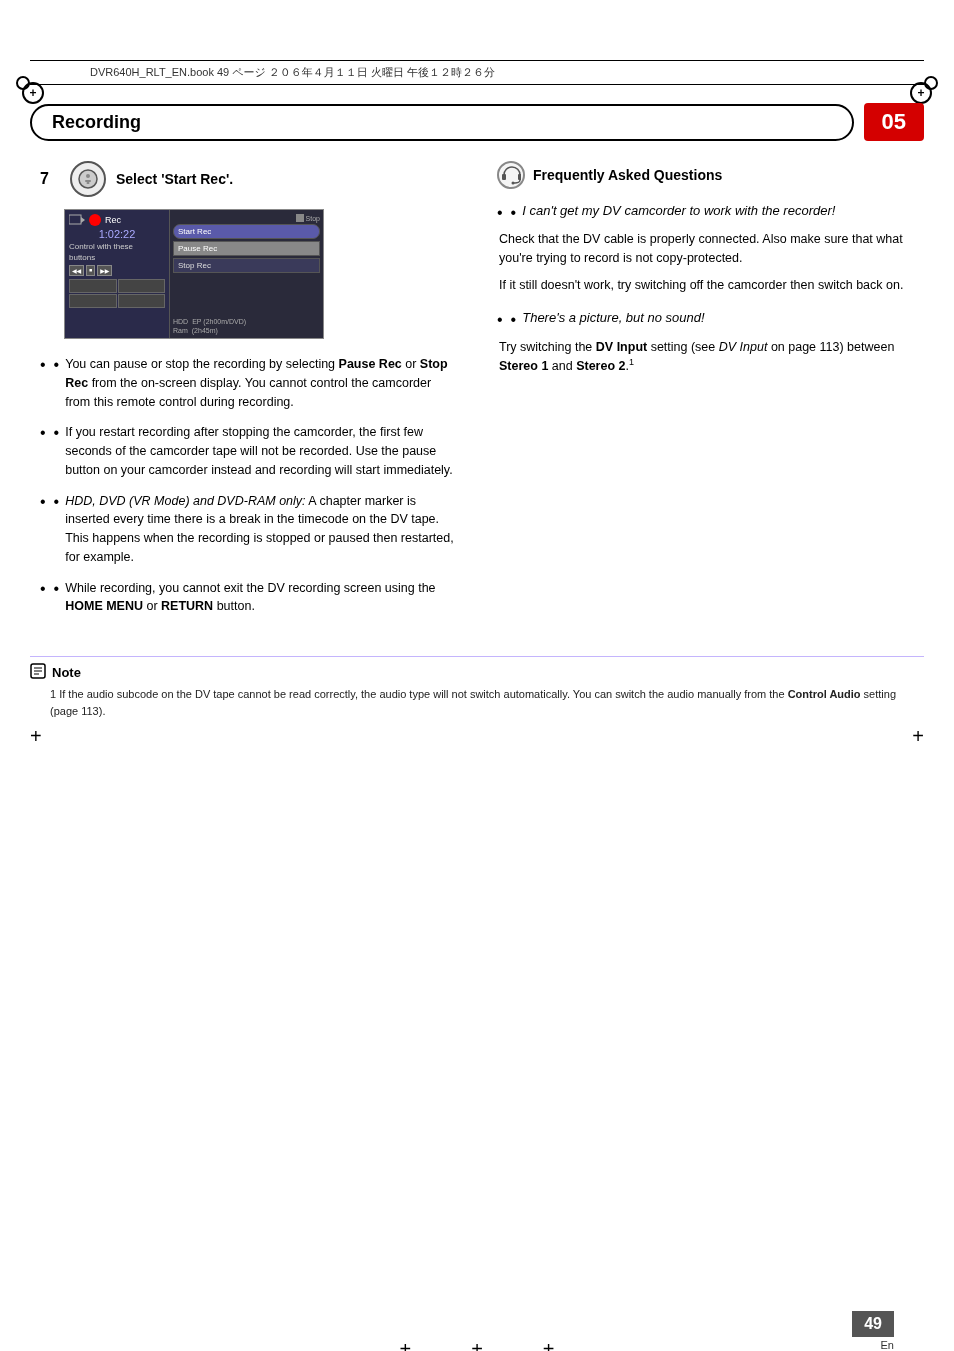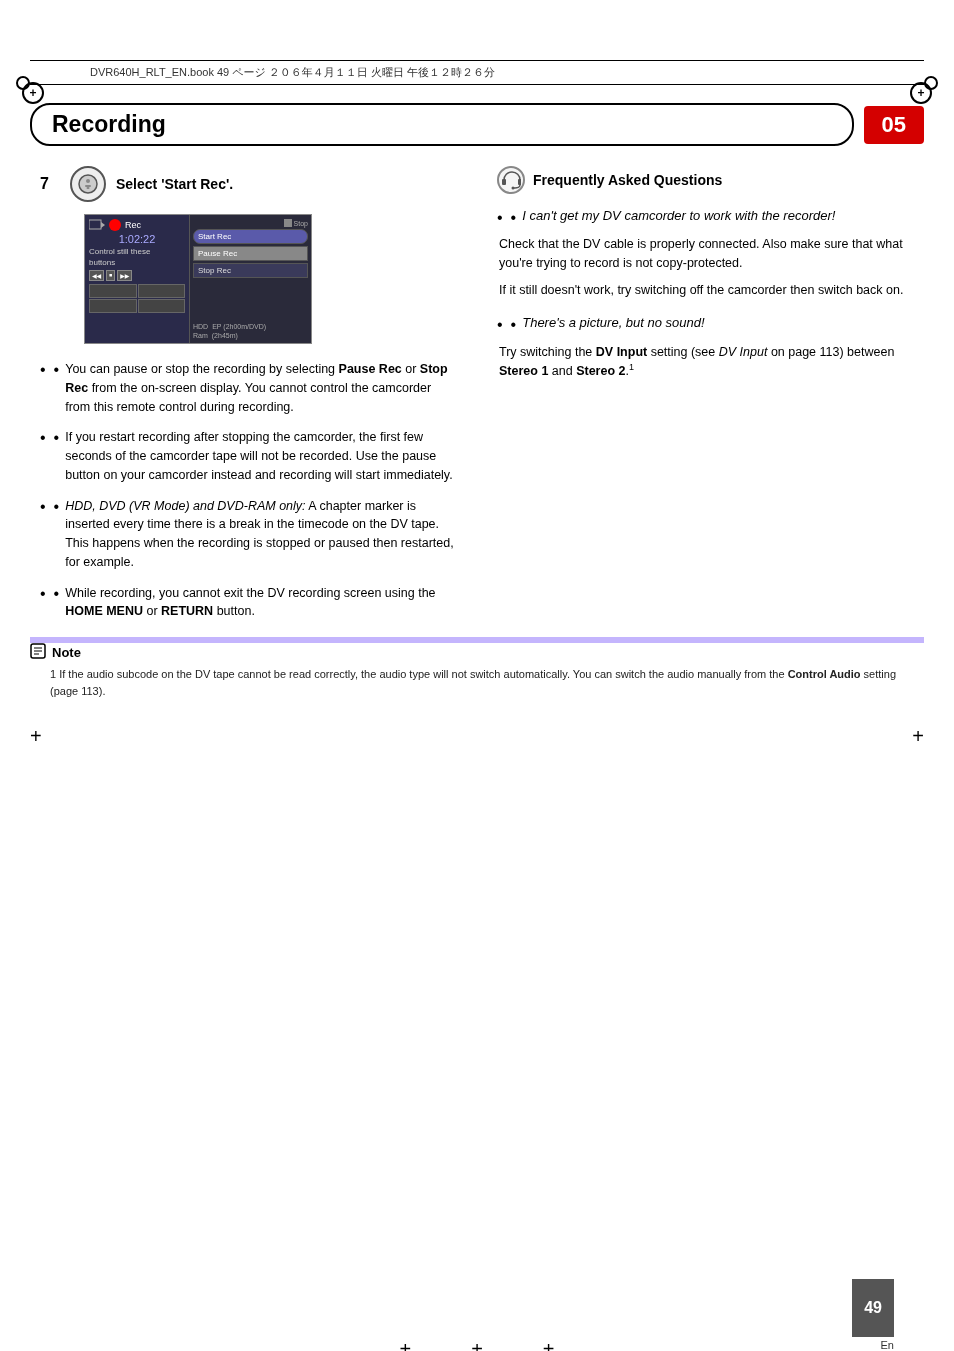--- a/index.html
+++ b/index.html
@@ -40,21 +40,21 @@
       align-items: center;
       margin: 18px 30px 0 30px;
       position: relative;
     }
 
     .title-box {
       background: #fff;
       border: 2px solid #000;
       border-radius: 20px;
       padding: 6px 30px 6px 20px;
-      font-size: 23px;
+      font-size: 18px;
       font-weight: bold;
       flex: 1;
       margin-right: 10px;
     }
 
     .chapter-badge {
       background: #d40000;
       color: #fff;
       font-size: 22px;
       font-weight: bold;
@@ -108,23 +108,23 @@
 
     .step-text {
       font-size: 14px;
       font-weight: bold;
     }
 
     
     .screen-mockup {
       border: 1px solid #888;
       background: #1a1a2e;
-      width: 228px;
+      width: 260px;
       height: 130px;
-      margin: 0 0 16px 44px;
+      margin: 0 0 16px 24px;
       position: relative;
       display: flex;
       overflow: hidden;
     }
 
     .screen-left {
       width: 105px;
       background: #2a2a4a;
       padding: 4px;
       border-right: 1px solid #555;
@@ -314,22 +314,23 @@
 
     .faq-answer-2 {
       font-size: 12.5px;
       line-height: 1.5;
       margin-left: 2px;
       margin-bottom: 16px;
     }
 
     
     .note-section {
-      border-top: 6px solid #c4b5fd;
-      margin: 4px 30px 10px 30px;
+      border-top: 1px solid #c4b5fd;
+      margin: 28px 30px 10px 30px;
+      padding-top: 6px;
     }
 
     .note-header {
       display: flex;
       align-items: center;
       gap: 6px;
       margin-bottom: 4px;
     }
 
     .note-icon {
@@ -354,21 +355,21 @@
       bottom: 60px;
       right: 60px;
       text-align: center;
     }
 
     .page-number-box {
       background: #555;
       color: #fff;
       font-size: 16px;
       font-weight: bold;
-      padding: 20px 12px;
+      padding: 4px 12px;
       text-align: center;
     }
 
     .page-en {
       font-size: 11px;
       text-align: right;
       color: #333;
       margin-top: 2px;
     }
 
@@ -443,21 +444,21 @@
           <div class="screen-left-top">
 
             <svg width="16" height="12" viewBox="0 0 16 12">
               <rect x="0" y="1" width="12" height="9" fill="none" stroke="#aaa" stroke-width="1"></rect>
               <polygon points="12,3 16,6 12,9" fill="#aaa"></polygon>
             </svg>
             <span class="rec-icon"></span>
             <span class="screen-time">Rec</span>
           </div>
           <div class="screen-timecode">1:02:22</div>
-          <div class="screen-label">Control still these</div>
+          <div class="screen-label">Control with these</div>
           <div class="screen-label">buttons</div>
 
           <div class="screen-buttons">
             <div class="screen-btn">◀◀</div>
             <div class="screen-btn">⏹</div>
             <div class="screen-btn">▶▶</div>
           </div>
 
           <div class="screen-grid">
             <div class="screen-grid-item"></div>

